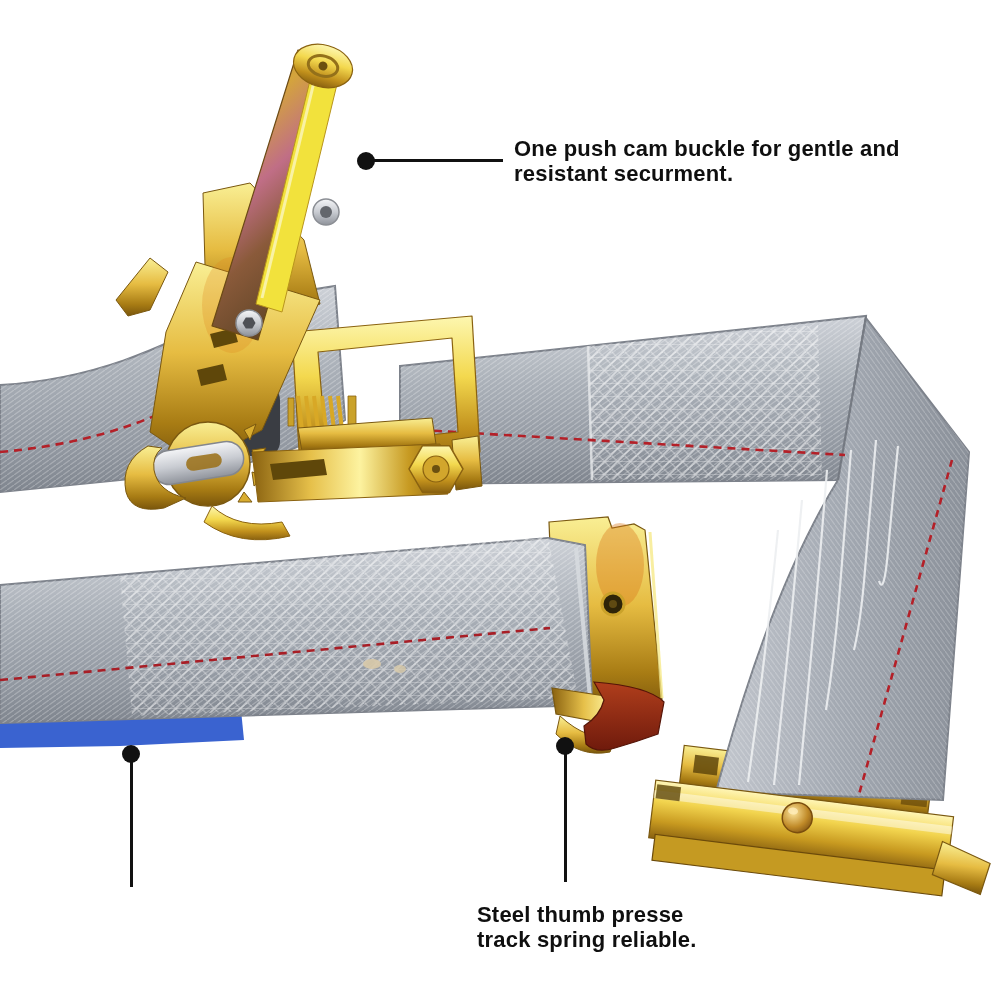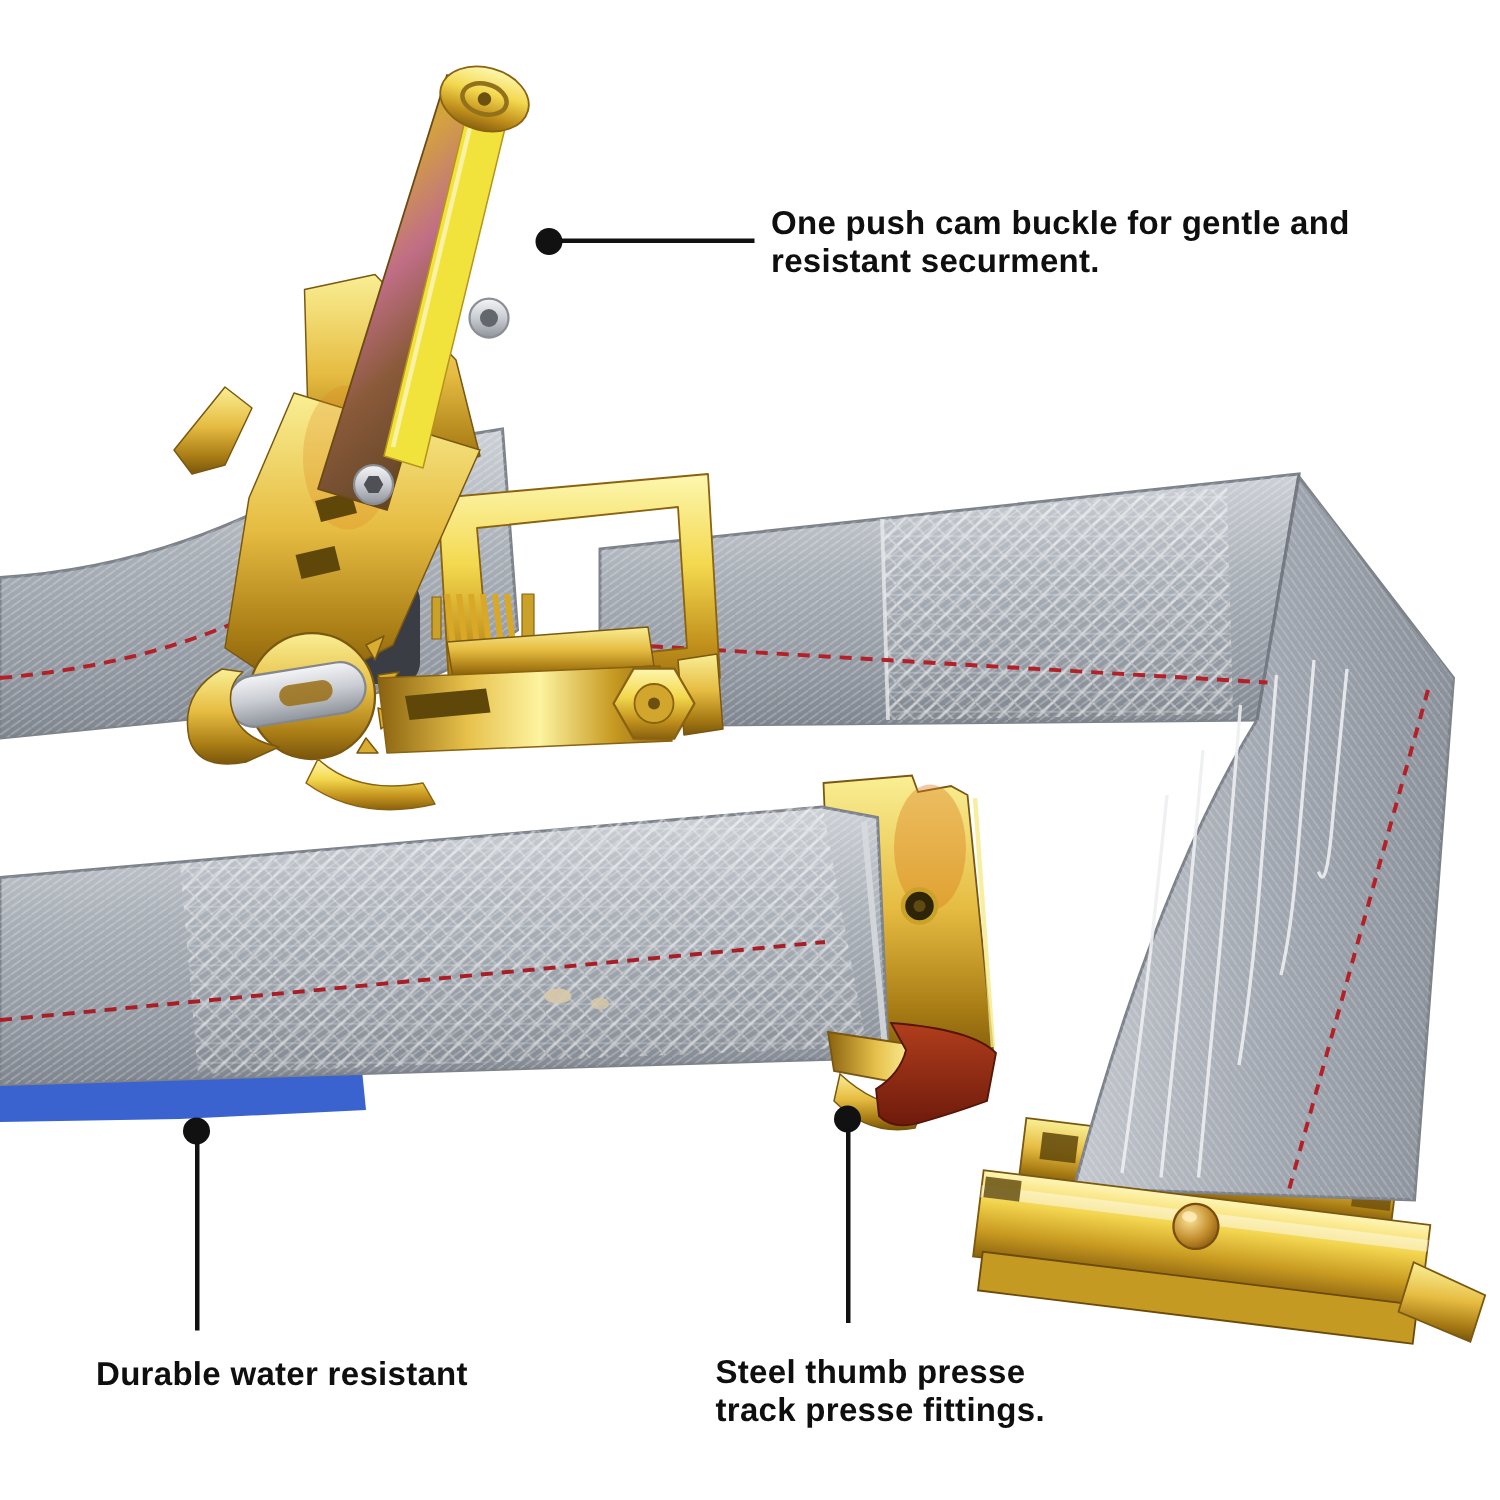--- a/index.html
+++ b/index.html
@@ -240,21 +240,20 @@
 
   <div class="dot" style="left:556px;top:737px;"></div>
   <div class="pline-v" style="left:564px;top:753px;height:129px;"></div>
 
   <div class="callout-text" style="left:514px;top:136px;">
     <span>One push cam buckle for gentle and</span>
     <span>resistant securment.</span>
   </div>
 
   <div class="callout-text" style="left:64px;top:903px;">
-    <span>Durable water resistant</span>
   </div>
 
   <div class="callout-text" style="left:477px;top:902px;">
     <span>Steel thumb presse</span>
-    <span>track presse fittings.</span>
+    <span>track spring reliable.</span>
   </div>
 
 </div>
 
 </body></html>

